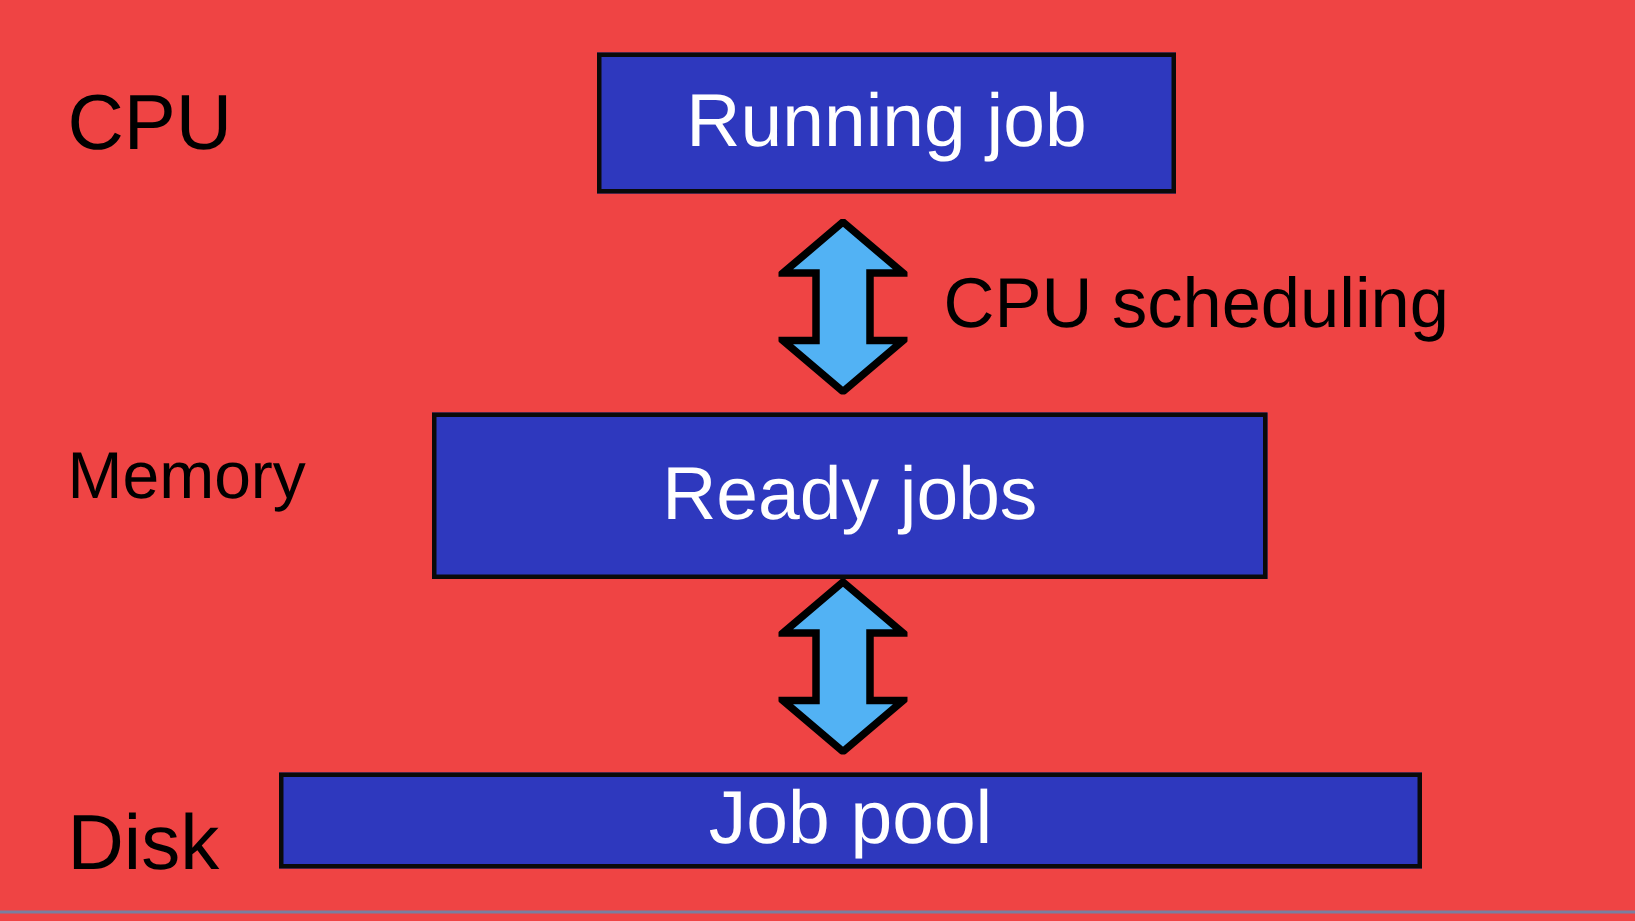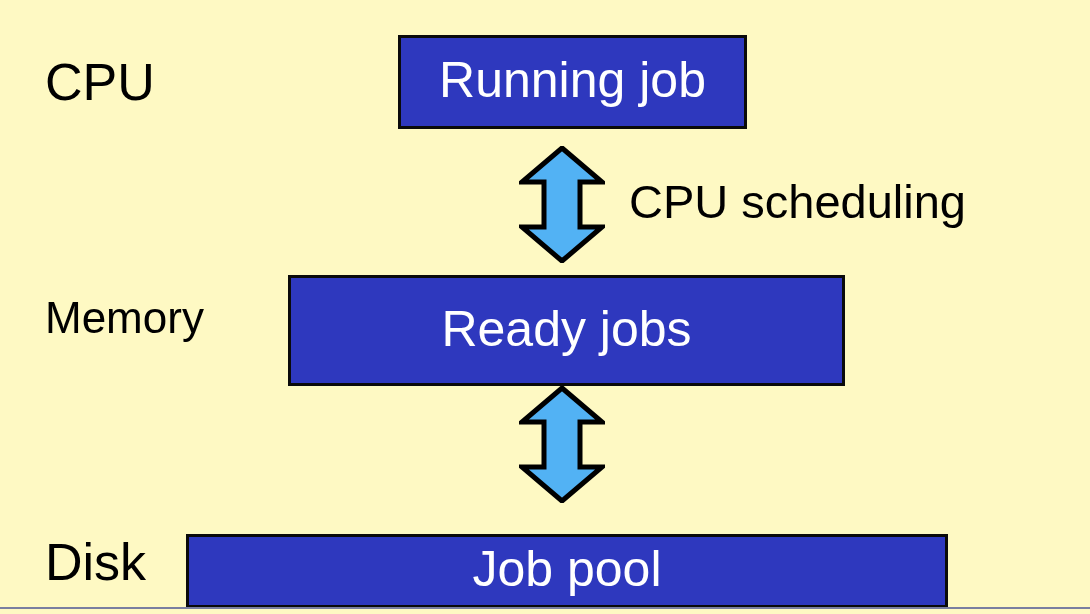--- a/index.html
+++ b/index.html
@@ -10,21 +10,21 @@
   }
   body {
     font-family: "Liberation Sans", sans-serif;
     -webkit-font-smoothing: antialiased;
   }
 
   #canvas {
     position: relative;
     width: 1090px;
     height: 614px;
-    background: #fef9c3;
+    background: #ef4444;
     overflow: hidden;
   }
 
   
   .tier-label {
     position: absolute;
     color: #000000;
     font-family: "Liberation Sans", sans-serif;
     font-weight: 400;
     white-space: nowrap;
@@ -50,31 +50,31 @@
     letter-spacing: 0px;
   }
   .res-box .res-text {
     display: block;
     transform: translateY(-2px);
     white-space: nowrap;
   }
 
   #box-running {
     left: 398px;  top: 35px;
-    width: 349px; height: 94px;
+    width: 386px; height: 94px;
     font-size: 50px;
   }
   #box-ready {
     left: 288px;  top: 275px;
     width: 557px; height: 111px;
     font-size: 50px;
   }
   #box-pool {
-    left: 186px;  top: 534px;
-    width: 762px; height: 74px;
+    left: 186px;  top: 515px;
+    width: 762px; height: 64px;
     font-size: 50px;
   }
 
   
   .arrow-wrap {
     position: absolute;
     width: 86px;
   }
   .arrow-wrap svg { display: block; width: 100%; height: 100%; }
 

